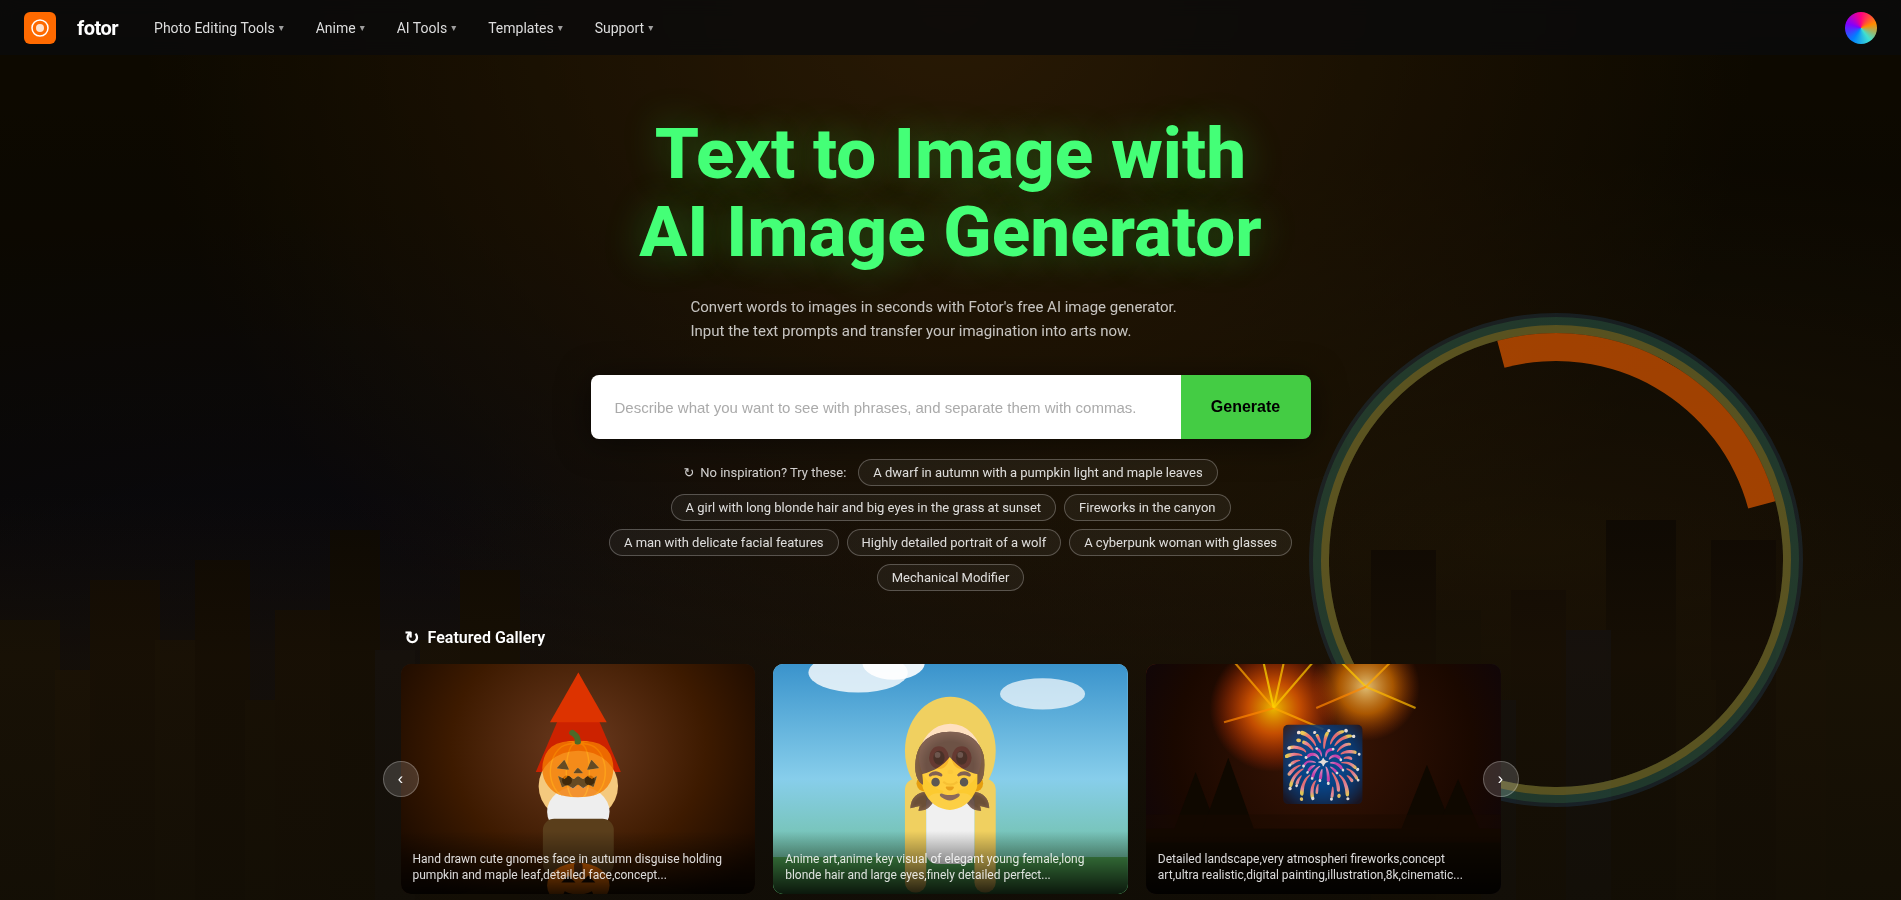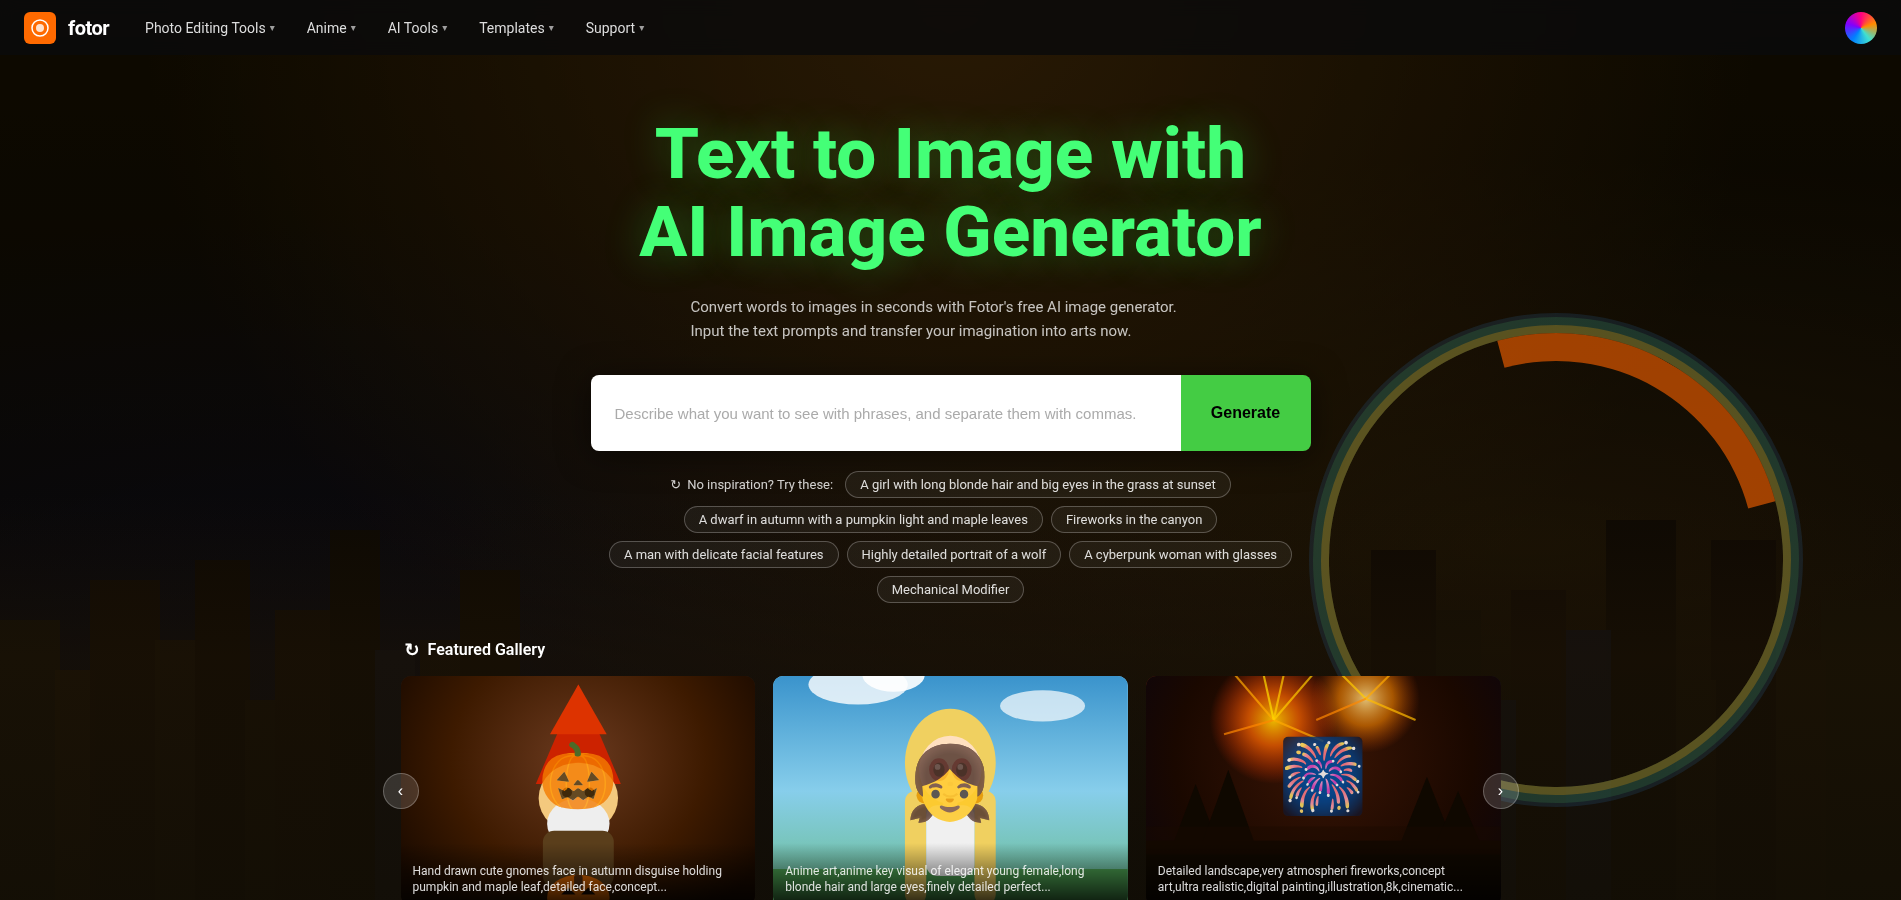--- a/index.html
+++ b/index.html
@@ -5,21 +5,21 @@
     * { margin: 0; padding: 0; box-sizing: border-box; }
     body { font-family: -apple-system, BlinkMacSystemFont, 'Segoe UI', Roboto, sans-serif; background: #111; color: #fff; width: 1901px; min-height: 900px; overflow-x: hidden; }
 
     
     .navbar {
       position: fixed; top: 0; left: 0; right: 0; z-index: 100;
       display: flex; align-items: center; height: 55px;
       background: rgba(10,10,10,0.85); backdrop-filter: blur(8px);
       padding: 0 24px; gap: 8px;
     }
-    .logo-wrap { display: flex; align-items: center; gap: 12px; margin-right: 16px; }
+    .logo-wrap { display: flex; align-items: center; gap: 21px; margin-right: 16px; }
     .logo-icon {
       width: 32px; height: 32px; border-radius: 6px; background: #ff6a00;
       display: flex; align-items: center; justify-content: center;
       font-size: 16px; font-weight: 900; color: #fff;
     }
     .logo-text { font-size: 20px; font-weight: 700; color: #fff; letter-spacing: -0.5px; }
     .nav-item {
       display: flex; align-items: center; gap: 2px;
       padding: 6px 12px; border-radius: 6px; cursor: pointer;
       font-size: 14px; color: #ddd; white-space: nowrap;
@@ -90,21 +90,21 @@
       text-shadow: 0 0 40px rgba(60,255,80,0.3);
       margin-bottom: 24px;
     }
     .hero-subtitle {
       font-size: 15px; color: rgba(255,255,255,0.75);
       text-align: left; max-width: 520px; line-height: 1.6;
       margin-bottom: 32px;
     }
     
     .search-bar-wrap {
-      display: flex; width: 720px; height: 76px;
+      display: flex; width: 720px; height: 64px;
       border-radius: 8px; overflow: hidden;
       box-shadow: 0 4px 32px rgba(0,0,0,0.5);
       margin-bottom: 20px;
     }
     .search-input {
       flex: 1; border: none; outline: none;
       padding: 0 24px; font-size: 15px;
       background: #fff; color: #333;
     }
     .search-input::placeholder { color: #aaa; }
@@ -307,22 +307,22 @@
     <div class="search-bar-wrap">
       <input class="search-input" type="text" placeholder="Describe what you want to see with phrases, and separate them with commas." style="">
       <button class="generate-btn">Generate</button>
     </div>
 
     <div class="suggestions-wrap">
       <div class="suggestion-label">
         <span>↻</span>
         <span>No inspiration? Try these:</span>
       </div>
+      <div class="suggestion-chip">A dwarf in autumn with a pumpkin light and maple leaves</div>
       <div class="suggestion-chip">A girl with long blonde hair and big eyes in the grass at sunset</div>
-      <div class="suggestion-chip">A dwarf in autumn with a pumpkin light and maple leaves</div>
       <div class="suggestion-chip">Fireworks in the canyon</div>
       <div class="suggestion-chip">A man with delicate facial features</div>
       <div class="suggestion-chip">Highly detailed portrait of a wolf</div>
       <div class="suggestion-chip">A cyberpunk woman with glasses</div>
       <div class="suggestion-chip">Mechanical Modifier</div>
     </div>
 
     <div class="gallery-section">
       <div class="gallery-header">
         <span class="gallery-icon">↻</span>

